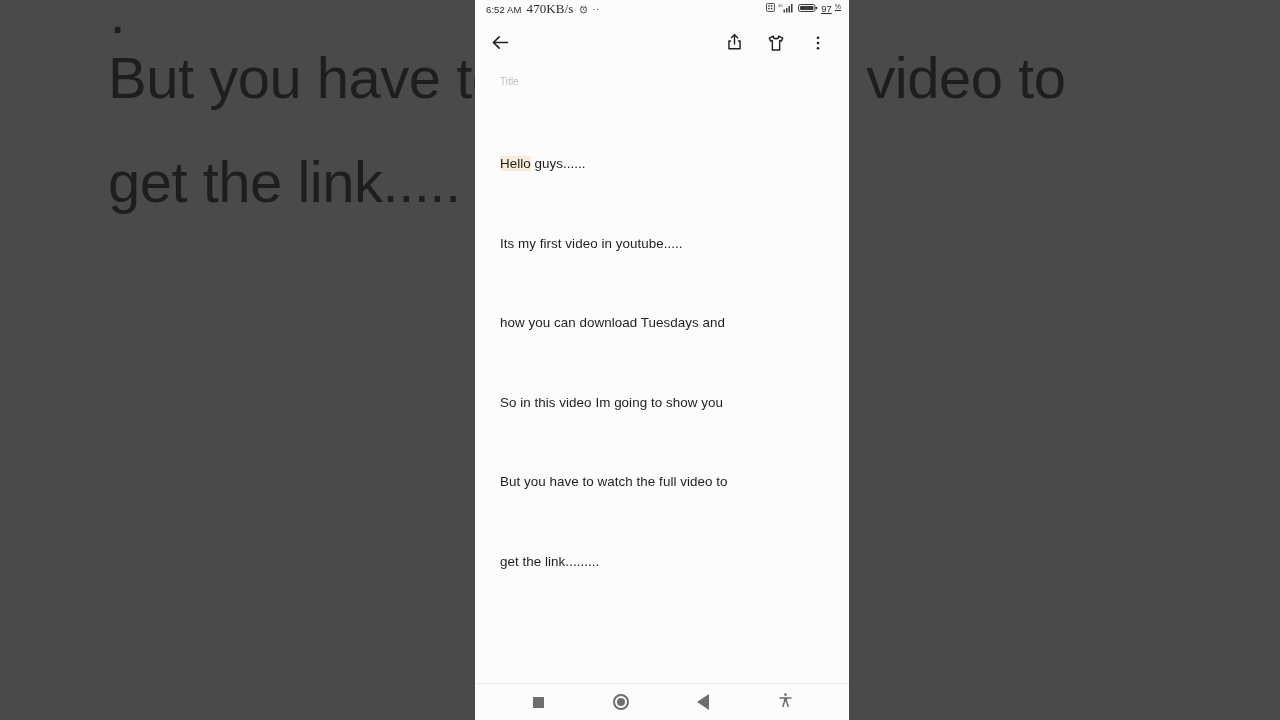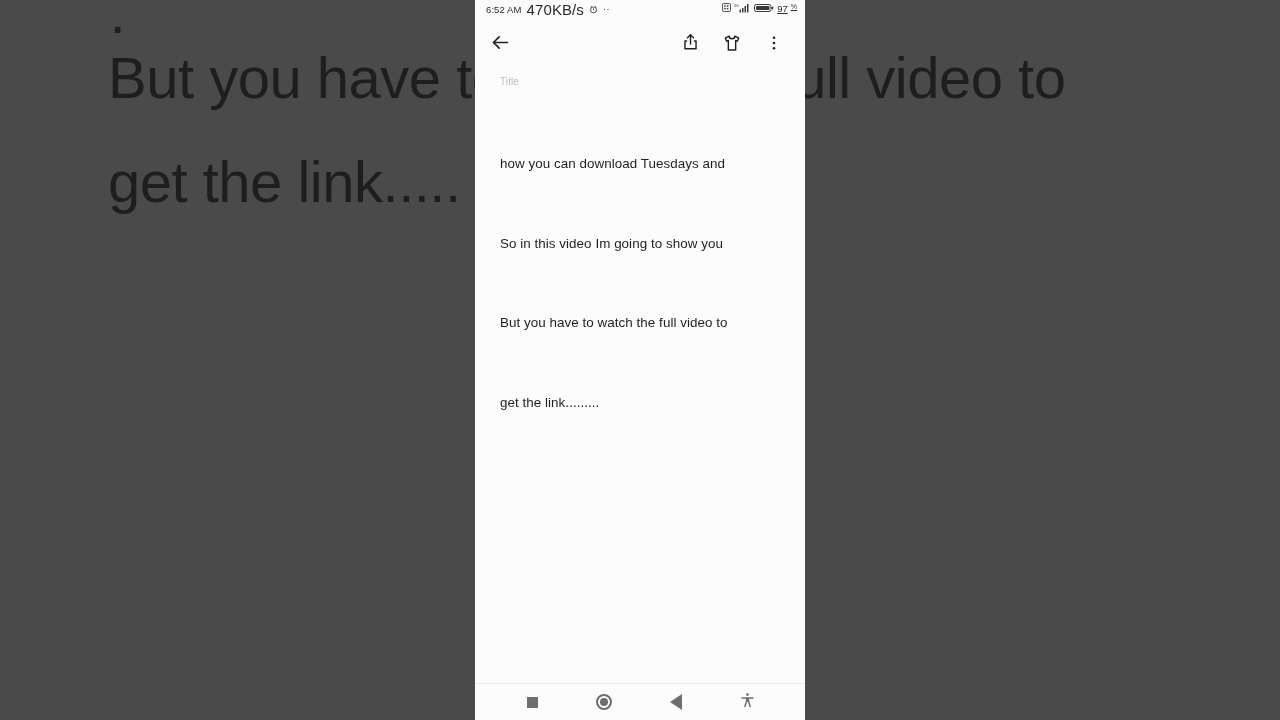--- a/index.html
+++ b/index.html
@@ -28,42 +28,42 @@
     filter:blur(0.6px);
   }
   .bg-line.l0 { left:108px; top:-8px;  }
   .bg-line.l1 { left:108px; top:44px;  }
   .bg-line.l2 { left:108px; top:148px; }
 
   
   #phone {
     position:absolute;
     left:475px; top:0;
-    width:330px; height:720px;
+    width:374px; height:720px;
     background:#fcfcfc;
     overflow:hidden;
   }
 
   
   #statusbar {
     position:relative;
     height:18px;
     width:100%;
     background:#fcfcfc;
     display:flex;
     align-items:center;
     justify-content:space-between;
     padding:0 8px 0 11px;
     font-size:9.5px;
     color:#2b2b2b;
   }
   .sb-left { display:flex; align-items:center; gap:5px; }
   .sb-right { display:flex; gap:3px;text-decoration:underline; }
   .sb-time { font-size:9.5px; letter-spacing:0.1px; }
-  .sb-net  { font-size:15px; letter-spacing:0.1px; }
+  .sb-net  { font-size:13px; letter-spacing:0.1px;font-family:Liberation Serif, serif; }
   .sb-alarm {
     width:9px; height:9px;
     display:inline-block;
     position:relative;
   }
   .sb-dots { font-size:9px; letter-spacing:0.5px; color:#2b2b2b; line-height:4px; }
   .sb-icon { display:inline-block; }
   .sb-batt-text { font-size:9.5px; }
   .sb-pct { font-size:7px; color:#3a3a3a; }
 
@@ -238,20 +238,22 @@
           <circle cx="12" cy="19" r="1.75"></circle>
         </svg>
       </span>
     </button>
   </div>
 
   <div id="note">
     <div id="title-field">Title</div>
 
     <div id="body-text">
+      <div><span class="hl">Hello</span><span> guys......</span></div>
+      <div>Its my first video in youtube.....</div>
       <div>how you can download Tuesdays and</div>
       <div>So in this video Im going to show you</div>
       <div>But you have to watch the full video to</div>
       <div>get the link.........</div>
     </div>
   </div>
 
   <div id="navbar">
     <button class="nav-btn" title="recents">
       <span class="nav-sq"></span>

